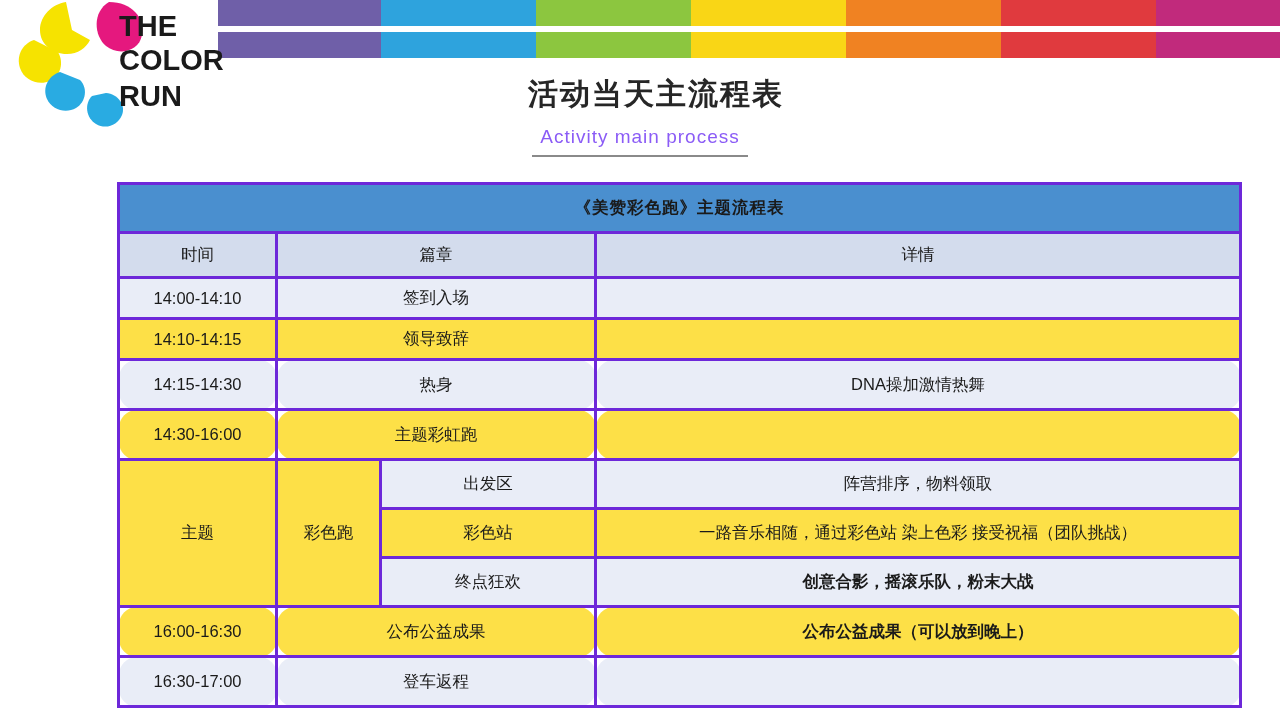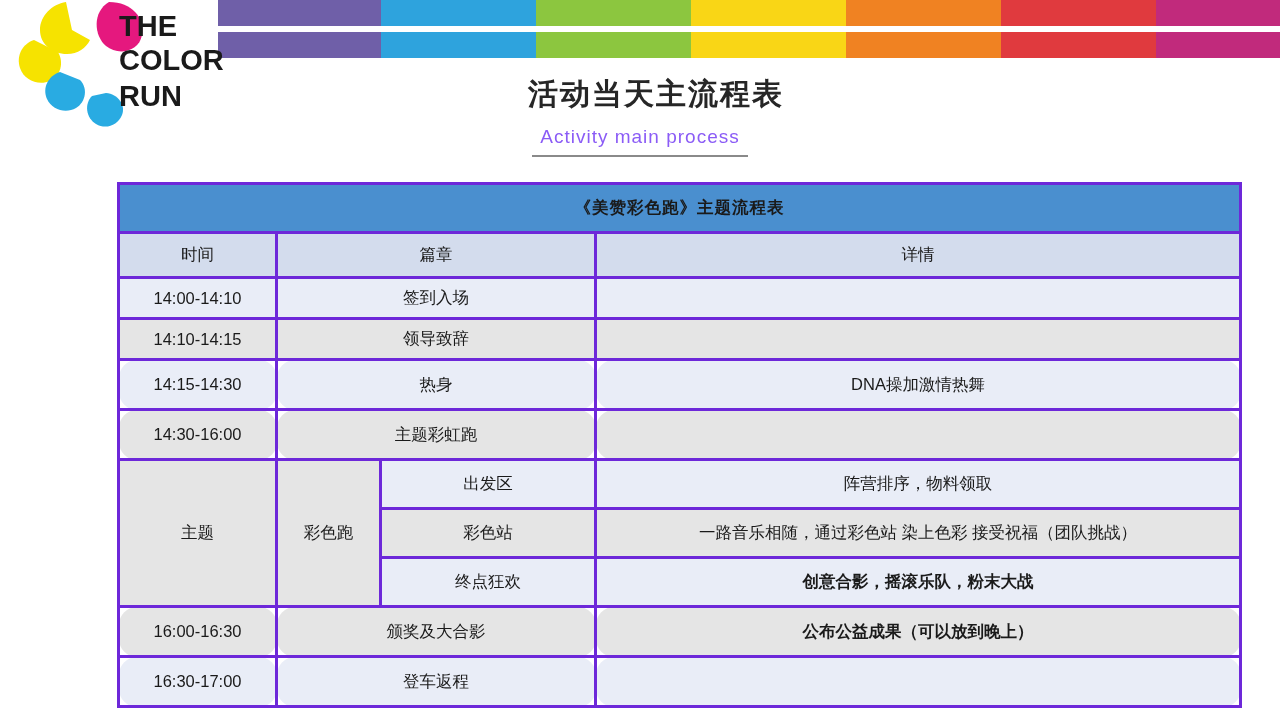--- a/index.html
+++ b/index.html
@@ -97,21 +97,21 @@
     font-weight: bold;
     height: 46px;
     letter-spacing: 1px;
   }
   .row-head td {
     background: #d3dced;
     height: 42px;
     font-size: 17px;
   }
   .cell-light { background: #e9edf7; }
-  .cell-dark  { background: #e5e5e5; }
+  .cell-dark  { background: #fde047; }
   .red {
     color: #e8170e;
     font-size: 19px;
     margin-top: 24px;
   }
   .red-bold {
     color: #e8170e;
     font-size: 19px;
     font-weight: bold;
     font-family: Liberation Serif, serif;
@@ -216,21 +216,21 @@
     <td class="cell-dark h46">彩色站</td>
     <td class="cell-dark h46">一路音乐相随，通过彩色站 染上色彩 接受祝福（团队挑战）</td>
   </tr>
   <tr>
     <td class="cell-light h46">终点狂欢</td>
     <td class="cell-light h46 red-bold">创意合影，摇滚乐队，粉末大战</td>
   </tr>
 
   <tr>
     <td class="cell-dark h47">16:00-16:30</td>
-    <td class="cell-dark h47" colspan="2">颁奖及大合影</td>
+    <td class="cell-dark h47" colspan="2">公布公益成果</td>
     <td class="cell-dark h47 red-bold">公布公益成果（可以放到晚上）</td>
   </tr>
 
   <tr>
     <td class="cell-light h47">16:30-17:00</td>
     <td class="cell-light h47" colspan="2">登车返程</td>
     <td class="cell-light h47"></td>
   </tr>
 </tbody>
   </table>

